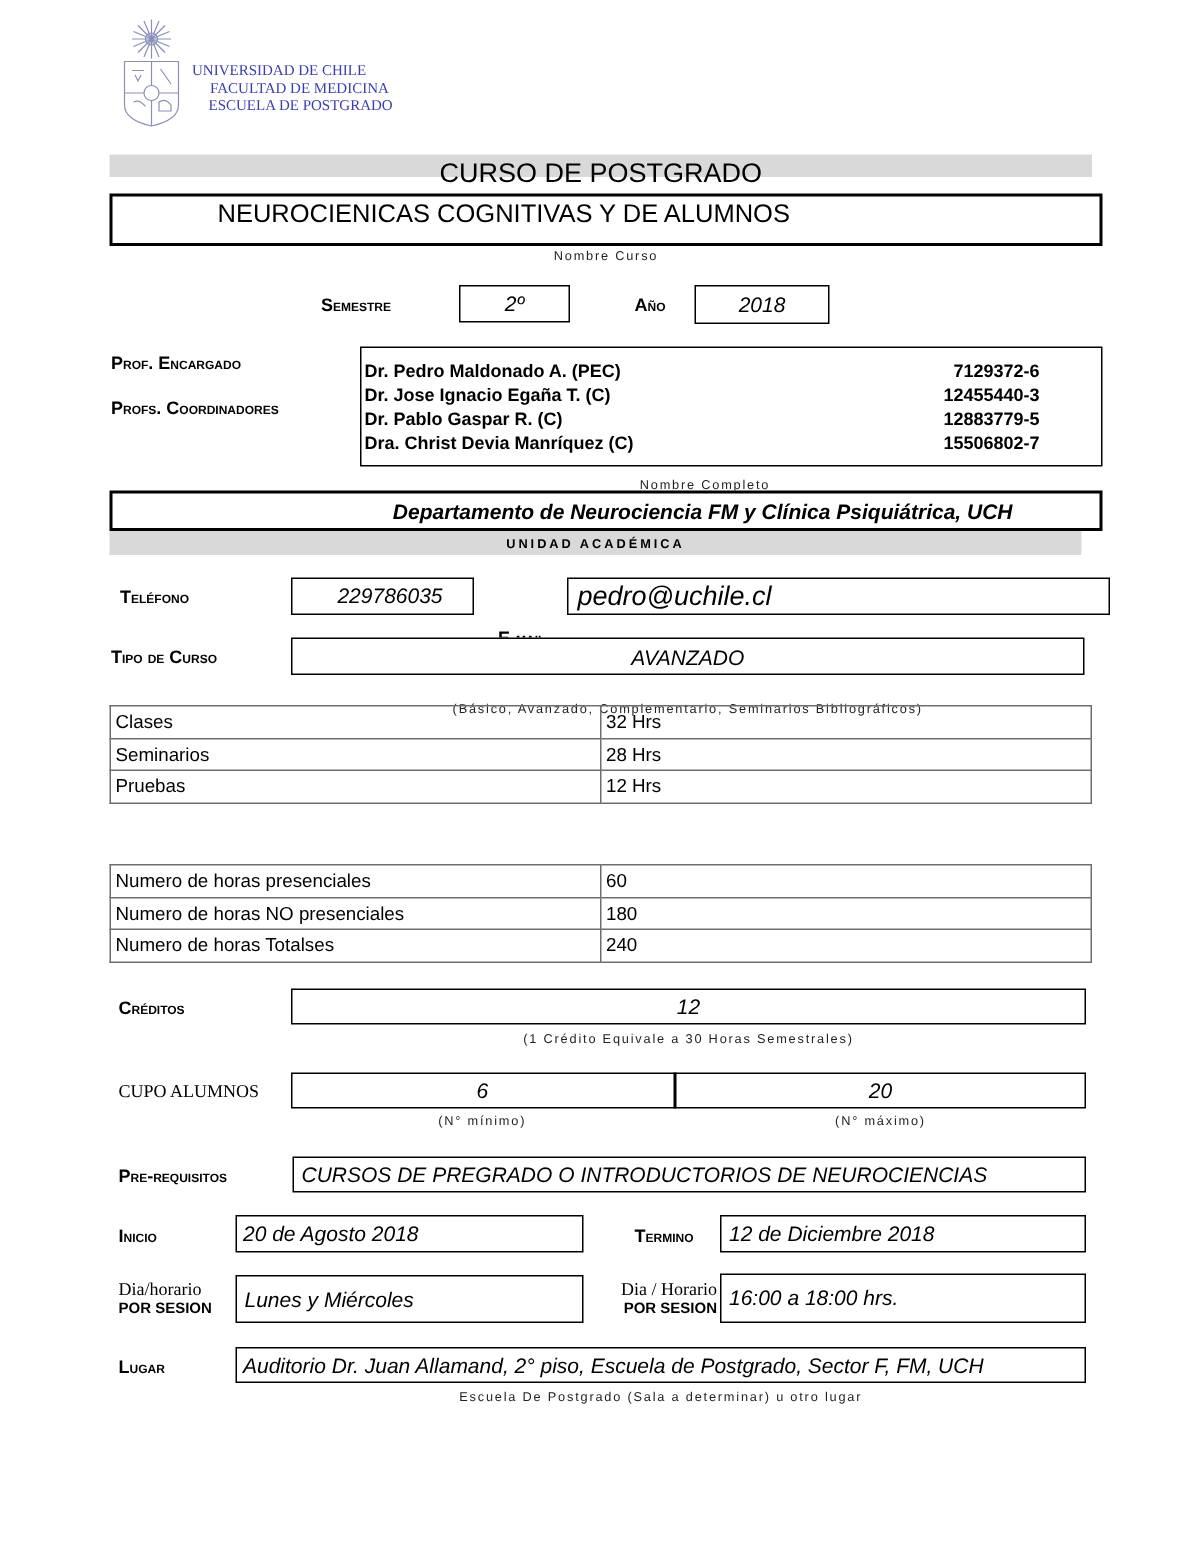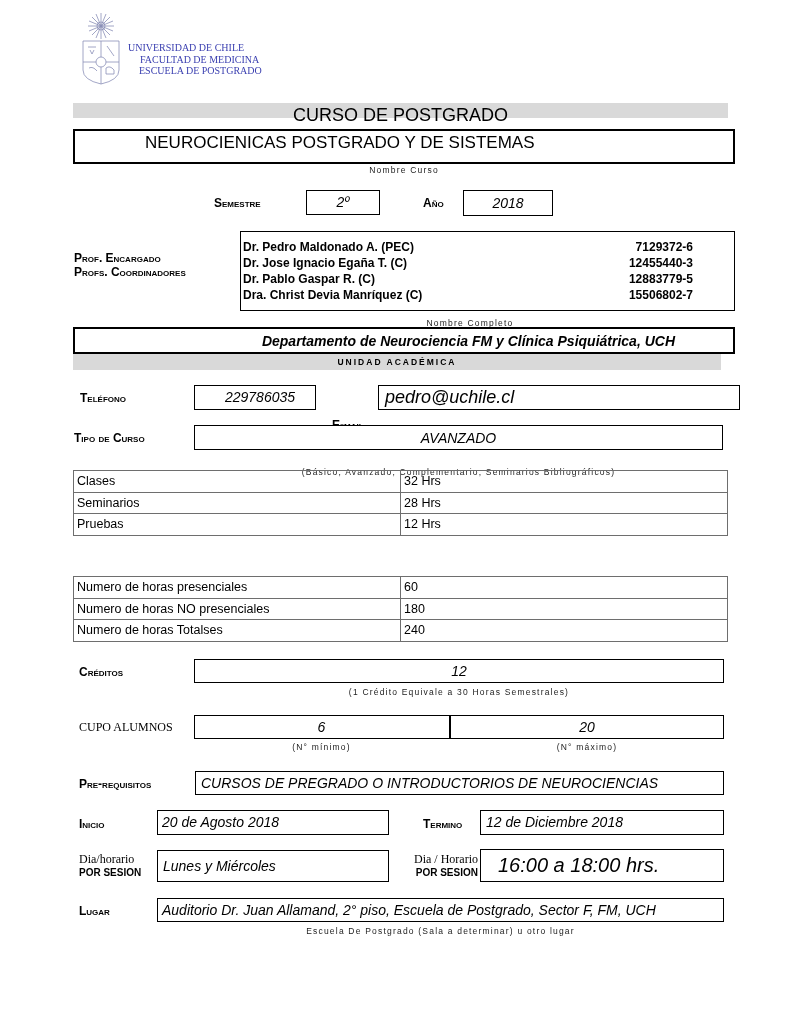--- a/index.html
+++ b/index.html
@@ -23,21 +23,21 @@
   #course-name { left: 145px; top: 133px; font-size: 17px; line-height: 20px; }
   #cap-nombre-curso { left: 73px; top: 165px; width: 662px; }
 
   #sem-label { left: 214px; top: 196px; }
   #sem-box { left: 306px; top: 190px; width: 74px; height: 25px; }
   #sem-val { left: 306px; top: 190px; width: 74px; height: 25px; line-height: 25px; text-align: center; font-size: 14px; font-style: italic; }
   #anio-label { left: 423px; top: 196px; }
   #anio-box { left: 463px; top: 190px; width: 90px; height: 26px; }
   #anio-val { left: 463px; top: 190px; width: 90px; height: 26px; line-height: 26px; text-align: center; font-size: 14px; font-style: italic; }
 
-  #prof-enc-label { left: 74px; top: 235px; margin-top: 16px; }
+  #prof-enc-label { left: 74px; top: 235px; }
   #prof-coord-label { left: 74px; top: 265px; }
   #prof-box { left: 240px; top: 231px; width: 495px; height: 80px; }
   .prof-row { position: absolute; left: 243px; width: 450px; font-size: 12px; font-weight: bold; height: 15.5px; line-height: 15.5px; }
   .prof-row .pname { position: absolute; left: 0; }
   .prof-row .pid { position: absolute; right: 0; }
   #cap-nombre-completo { left: 240px; top: 318px; width: 460px; }
 
   #dept-box { left: 73px; top: 327px; width: 662px; height: 27px; border-width: 2px; }
   #dept-val { left: 73px; top: 327px; width: 602px; height: 27px; line-height: 28px; text-align: right; font-size: 14px; font-weight: bold; font-style: italic; }
   #unidad-band { left: 73px; top: 354px; width: 648px; height: 16px; background: #d9d9d9; text-align: center;
@@ -86,21 +86,21 @@
   #termino-val { left: 486px; top: 810px; height: 25px; line-height: 25px; font-size: 14px; font-style: italic; }
 
   .diahor { position: absolute; line-height: 14px; }
   .diahor .top { font-family: "Liberation Serif", serif; font-size: 12px; }
   .diahor .bot { font-size: 10px; font-weight: bold; }
   #dia1-label { left: 79px; top: 852px; }
   #dia1-box { left: 157px; top: 850px; width: 232px; height: 32px; }
   #dia1-val { left: 163px; top: 850px; height: 32px; line-height: 32px; font-size: 14px; font-style: italic; }
   #dia2-label { left: 405px; top: 852px; text-align: right; width: 73px; }
   #dia2-box { left: 480px; top: 849px; width: 244px; height: 33px; }
-  #dia2-val { left: 486px; top: 849px; height: 33px; line-height: 33px; font-size: 20px; font-style: italic; margin-left: 12px; }
+  #dia2-val { left: 486px; top: 849px; height: 33px; line-height: 33px; font-size: 14px; font-style: italic; }
 
   #lugar-label { left: 79px; top: 904px; }
   #lugar-box { left: 157px; top: 898px; width: 567px; height: 24px; }
   #lugar-val { left: 162px; top: 898px; height: 24px; line-height: 24px; font-size: 14px; font-style: italic; white-space: nowrap; }
   #cap-lugar { left: 157px; top: 926px; width: 567px; }
 </style>
 </head>
 <body>
 
 <svg id="logo" class="abs" viewBox="0 0 42 74">
@@ -123,21 +123,21 @@
 </svg>
 <div id="uni" class="abs">
   <div>UNIVERSIDAD DE CHILE</div>
   <div>FACULTAD DE MEDICINA</div>
   <div>ESCUELA DE POSTGRADO</div>
 </div>
 
 <div id="header-band" class="abs">CURSO  DE  POSTGRADO</div>
 
 <div id="course-box" class="box"></div>
-<div id="course-name" class="abs">NEUROCIENICAS POSTGRADO Y DE SISTEMAS</div>
+<div id="course-name" class="abs">NEUROCIENICAS COGNITIVAS Y DE ALUMNOS</div>
 <div id="cap-nombre-curso" class="abs caption">Nombre  Curso</div>
 
 <div id="sem-label" class="abs label-sc">Semestre</div>
 <div id="sem-box" class="box"></div>
 <div id="sem-val" class="abs">2º</div>
 <div id="anio-label" class="abs label-sc">Año</div>
 <div id="anio-box" class="box"></div>
 <div id="anio-val" class="abs">2018</div>
 
 <div id="prof-enc-label" class="abs label-sc">Prof. Encargado</div>

